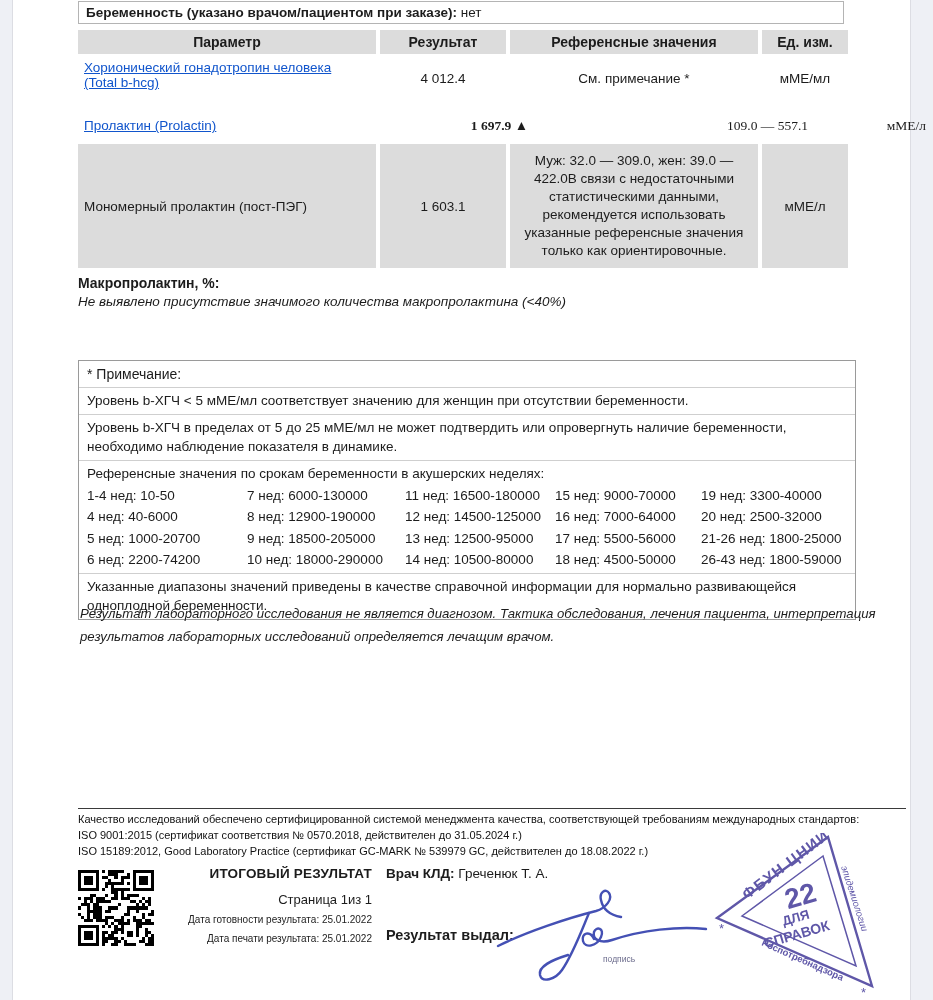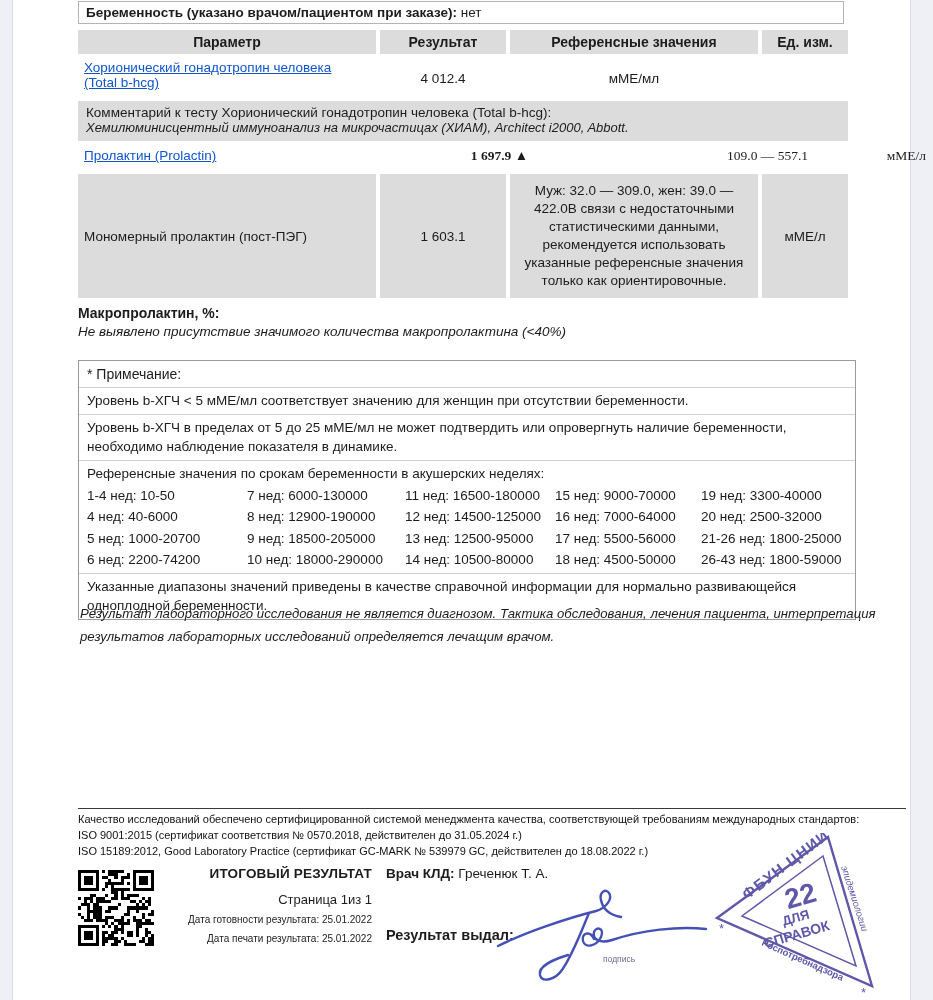--- a/index.html
+++ b/index.html
@@ -20,21 +20,21 @@
   .cell { padding:3px 6px; font-size:13.5px; }
   .gray { background:#dcdcdc; }
   .thead .cell { font-weight:700; font-size:14px; text-align:center; padding:4px 2px; }
   .c-center { text-align:right;font-family:Liberation Serif, serif; }
   .v-center { display:flex; align-items:center; justify-content:center; }
   .v-center-left { display:flex; align-items:center; }
   .link { color:#1155cc; text-decoration:underline; cursor:pointer; }
   .row-hcg { margin-top:3px; min-height:42px; }
   .row-comment { background:#dcdcdc; padding:4px 8px 6px 8px; margin-top:2px; font-size:13.5px; }
   .row-comment .it { font-style:italic; font-size:13px; }
-  .row-prolactin { margin-top:2px; padding-top:2px; padding-bottom:3px;gap:32px; }
+  .row-prolactin { margin-top:14px; padding-top:2px; padding-bottom:3px;gap:32px; }
   .row-mono { margin-top:4px; }
   .row-mono .cell { min-height:124px; }
   .bold { font-weight:700; }
   .ref-long { font-size:13.5px; line-height:1.33; text-align:center; padding:6px 4px; }
 
   .macro-label { margin-top:7px; font-weight:700; font-size:14px; }
   .macro-note { margin-top:3px; font-style:italic; font-size:13.5px; }
 
   
   .note-box { position:absolute; left:78px; top:360px; width:778px;
@@ -82,27 +82,24 @@
     <div class="cell gray">Референсные значения</div>
     <div class="cell gray">Ед. изм.</div>
   </div>
 
   <div class="trow row-hcg">
     <div class="cell">
       <span class="link" style="display:block">Хорионический гонадотропин человека</span>
       <span class="link" style="display:block"> (Total b-hcg)</span>
     </div>
     <div class="cell v-center">4 012.4</div>
+    <div class="cell v-center">См. примечание *</div>
     <div class="cell v-center">мМЕ/мл</div>
   </div>
 
-  <div class="row-comment">
-    <div>Комментарий к тесту Хорионический гонадотропин человека (Total b-hcg):</div>
-    <div class="it">Хемилюминисцентный иммуноанализ на микрочастицах (ХИАМ), Architect i2000, Abbott.</div>
-  </div>
 
   <div class="trow row-prolactin">
     <div class="cell"><span class="link">Пролактин (Prolactin)</span></div>
     <div class="cell c-center bold">1 697.9 ▲</div>
     <div class="cell c-center">109.0 — 557.1</div>
     <div class="cell c-center">мМЕ/л</div>
   </div>
 
   <div class="trow row-mono">
     <div class="cell gray v-center-left">Мономерный пролактин (пост-ПЭГ)</div>

